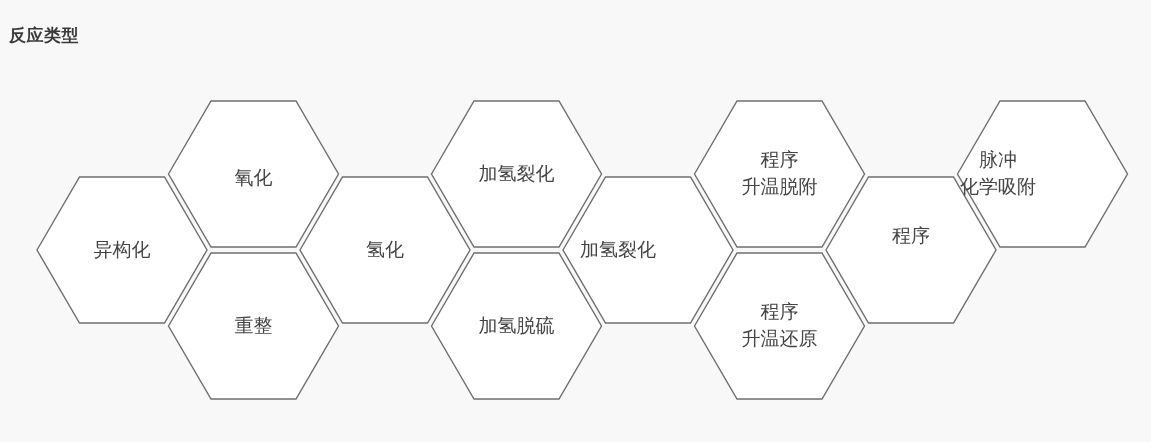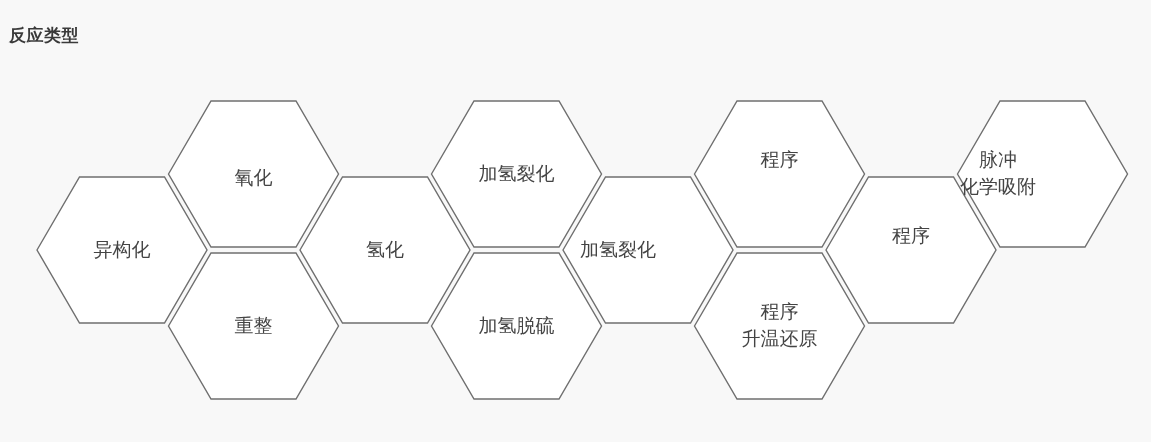--- a/index.html
+++ b/index.html
@@ -82,20 +82,21 @@
       <div>加氢裂化</div>
     </div>
     <div class="hex-label" style="left: 431.5px; top: 311.5px;">
       <div>加氢脱硫</div>
     </div>
     <div class="hex-label" style="left: 533px; top: 235.5px;">
       <div>加氢裂化</div>
     </div>
     <div class="hex-label" style="left: 694.5px; top: 146px;">
       <div>程序</div>
+      <div>升温脱附</div>
     </div>
     <div class="hex-label" style="left: 694.5px; top: 298px;">
       <div>程序</div>
       <div>升温还原</div>
     </div>
     <div class="hex-label" style="left: 826px; top: 222px;">
       <div>程序</div>
     </div>
     <div class="hex-label" style="left: 913px; top: 146px;">
       <div>脉冲</div>

